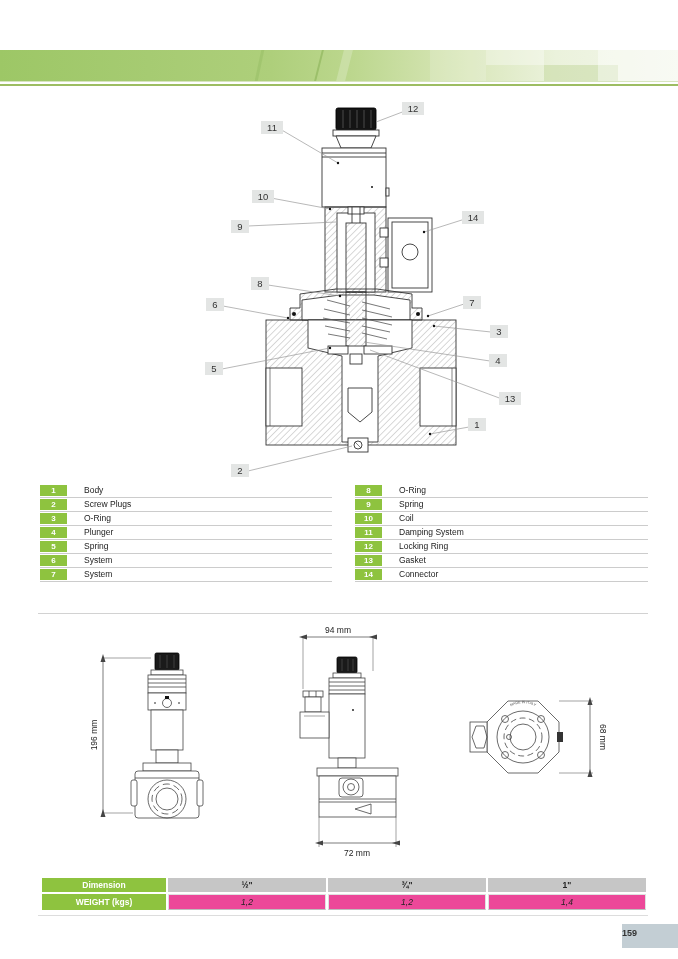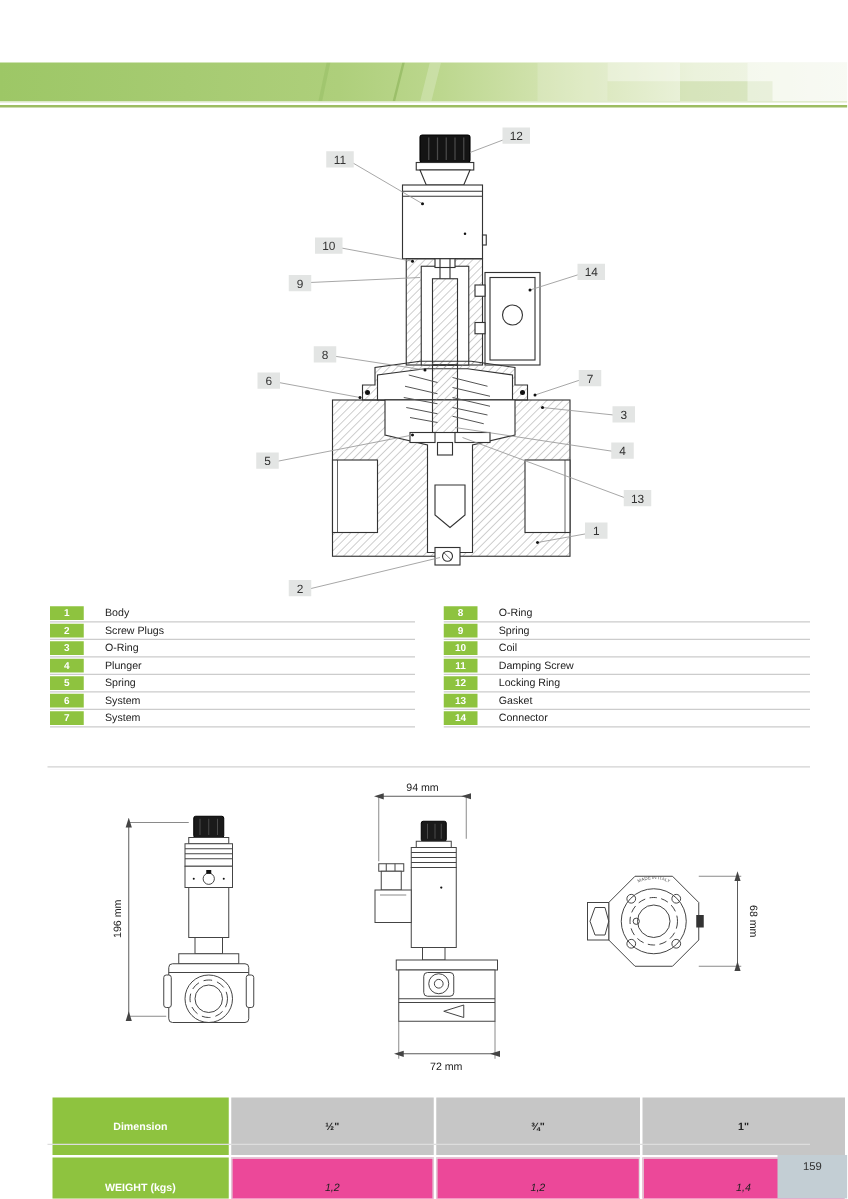--- a/index.html
+++ b/index.html
@@ -32,29 +32,29 @@
   .parts { position:absolute; top:484px; }
   .parts.pl { left:40px;  width:292px; }
   .parts.pr { left:355px; width:293px; }
   .prow { position:relative; height:13px; border-bottom:1px solid #cccccc; }
   .pnum { position:absolute; left:0; top:1px; width:27px; height:11px; background:#8ec33f;
           color:#ffffff; font-size:8px; font-weight:bold; text-align:center; line-height:11px; }
   .plabel { position:absolute; left:44px; top:0; font-size:8.5px; line-height:13px; color:#222222; }
 
   
   .wtable { position:absolute; left:40px; top:876px; border-collapse:separate; border-spacing:2px 2px; }
-  .wtable td { height:14px; font-size:8.5px; text-align:center; vertical-align:middle; padding:16px; }
+  .wtable td { height:14px; font-size:8.5px; text-align:center; vertical-align:middle; padding:0; }
   .wtable .g { width:124px; background:#8ec33f; color:#ffffff; font-weight:bold; }
   .wtable .h { width:156px; background:#c6c6c6; color:#222222; font-weight:bold; }
   .wtable .d { width:156px; background:#ec4899; border:1px solid #e0e0e0; border-bottom:1px solid #bdbdbd; color:#222222;font-style:italic; }
   .wtable-bottomline { position:absolute; left:38px; top:915px; width:610px; height:1px; background:#dddddd; }
 
   
-  .pagenum { position:absolute; left:622px; top:924px; width:56px; height:35px; background:#c3ced4;
-             color:#333333; font-size:9px; font-weight:normal; text-align:center; line-height:19px; }
+  .pagenum { position:absolute; left:622px; top:924px; width:56px; height:24px; background:#c3ced4;
+             color:#333333; font-size:9px; font-weight:bold; text-align:left; line-height:19px; }
 </style>
 </head>
 <body>
 
 <div class="page">
 
   <div class="band">
     <div class="s3"></div>
       <div class="s1"></div>
       <div class="s2"></div>
@@ -241,21 +241,21 @@
     <div class="prow">
         <span class="pnum">9</span>
         <span class="plabel">Spring</span>
       </div>
     <div class="prow">
         <span class="pnum">10</span>
         <span class="plabel">Coil</span>
       </div>
     <div class="prow">
         <span class="pnum">11</span>
-        <span class="plabel">Damping Screw</span>
+        <span class="plabel">Damping System</span>
       </div>
     <div class="prow">
         <span class="pnum">12</span>
         <span class="plabel">Locking Ring</span>
       </div>
     <div class="prow">
         <span class="pnum">13</span>
         <span class="plabel">Gasket</span>
       </div>
     <div class="prow">

